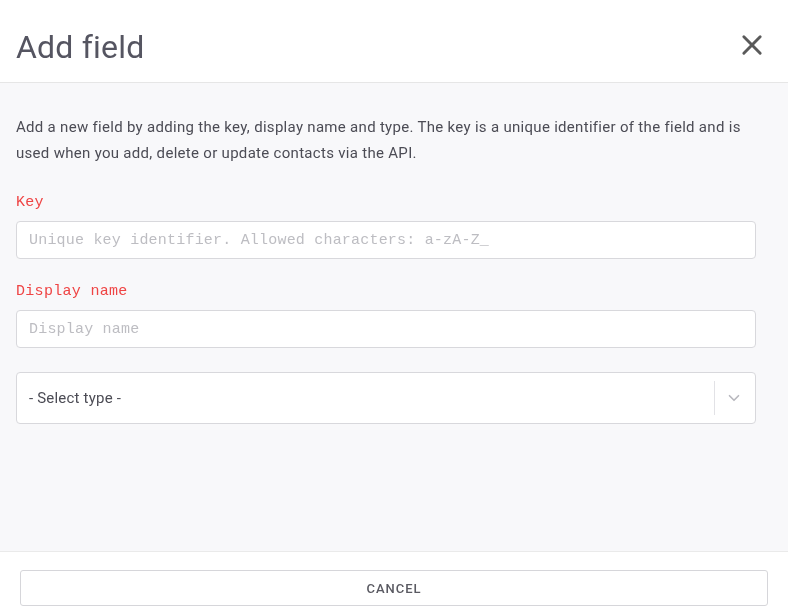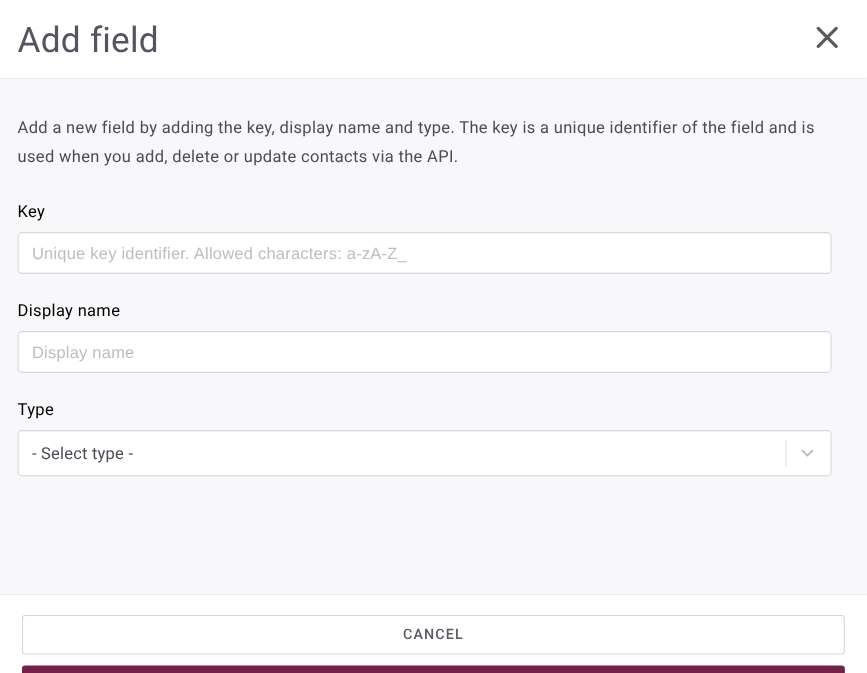--- a/index.html
+++ b/index.html
@@ -12,21 +12,21 @@
       width: 788px;
       height: 612px;
       background: #ffffff;
       color: #404040;
       overflow: hidden;
     }
     .modal-header {
       display: flex;
       justify-content: space-between;
       align-items: center;
-      padding: 16px 18px 16px 16px;
+      padding: 27px 18px 16px 16px;
       border-bottom: 1px solid #e6e6e6;
       background: #ffffff;
     }
     .modal-title {
       font-size: 32px;
       font-weight: 400;
       color: #555561;
       letter-spacing: 0.2px;
     }
     .close-btn {
@@ -55,47 +55,48 @@
       color: #4c4c55;
       letter-spacing: 0.3px;
       margin-bottom: 28px;
     }
     .form-group {
       margin-bottom: 24px;
     }
     .form-label {
       display: block;
       font-size: 15px;
-      color: #000000;
+      color: #ef4444;
       letter-spacing: 0.3px;
       margin-bottom: 10px;
+      font-family: Liberation Mono, monospace;
     }
     .form-input {
       width: 100%;
       height: 38px;
       padding: 8px 12px;
       font-size: 15px;
       color: #333;
       background: #ffffff;
       border: 1px solid #d8d8dc;
       border-radius: 4px;
       outline: none;
-      font-family: Liberation Sans, sans-serif;
+      font-family: Liberation Mono, monospace;
       letter-spacing: 0.2px;
     }
     .form-input::placeholder {
       color: #bdbdc2;
     }
     .select-wrap {
       position: relative;
       width: 100%;
     }
     .select-display {
       width: 100%;
-      height: 42px;
+      height: 52px;
       padding: 8px 12px;
       font-size: 15px;
       color: #4c4c55;
       background: #ffffff;
       border: 1px solid #d8d8dc;
       border-radius: 4px;
       display: flex;
       align-items: center;
       justify-content: space-between;
       cursor: pointer;
@@ -170,21 +171,20 @@
     <label class="form-label">Key</label>
     <input type="text" class="form-input" placeholder="Unique key identifier. Allowed characters: a-zA-Z_" style="">
   </div>
 
   <div class="form-group">
     <label class="form-label">Display name</label>
     <input type="text" class="form-input" placeholder="Display name" style="">
   </div>
 
   <div class="form-group">
-    <label class="form-label">Type</label>
     <div class="select-wrap">
       <div class="select-display">
         <span>- Select type -</span>
         <span class="select-chevron">
           <svg viewBox="0 0 24 24" fill="none" stroke="currentColor" stroke-width="2.2" stroke-linecap="round" stroke-linejoin="round">
             <polyline points="6 9 12 15 18 9"></polyline>
           </svg>
         </span>
       </div>
     </div>

